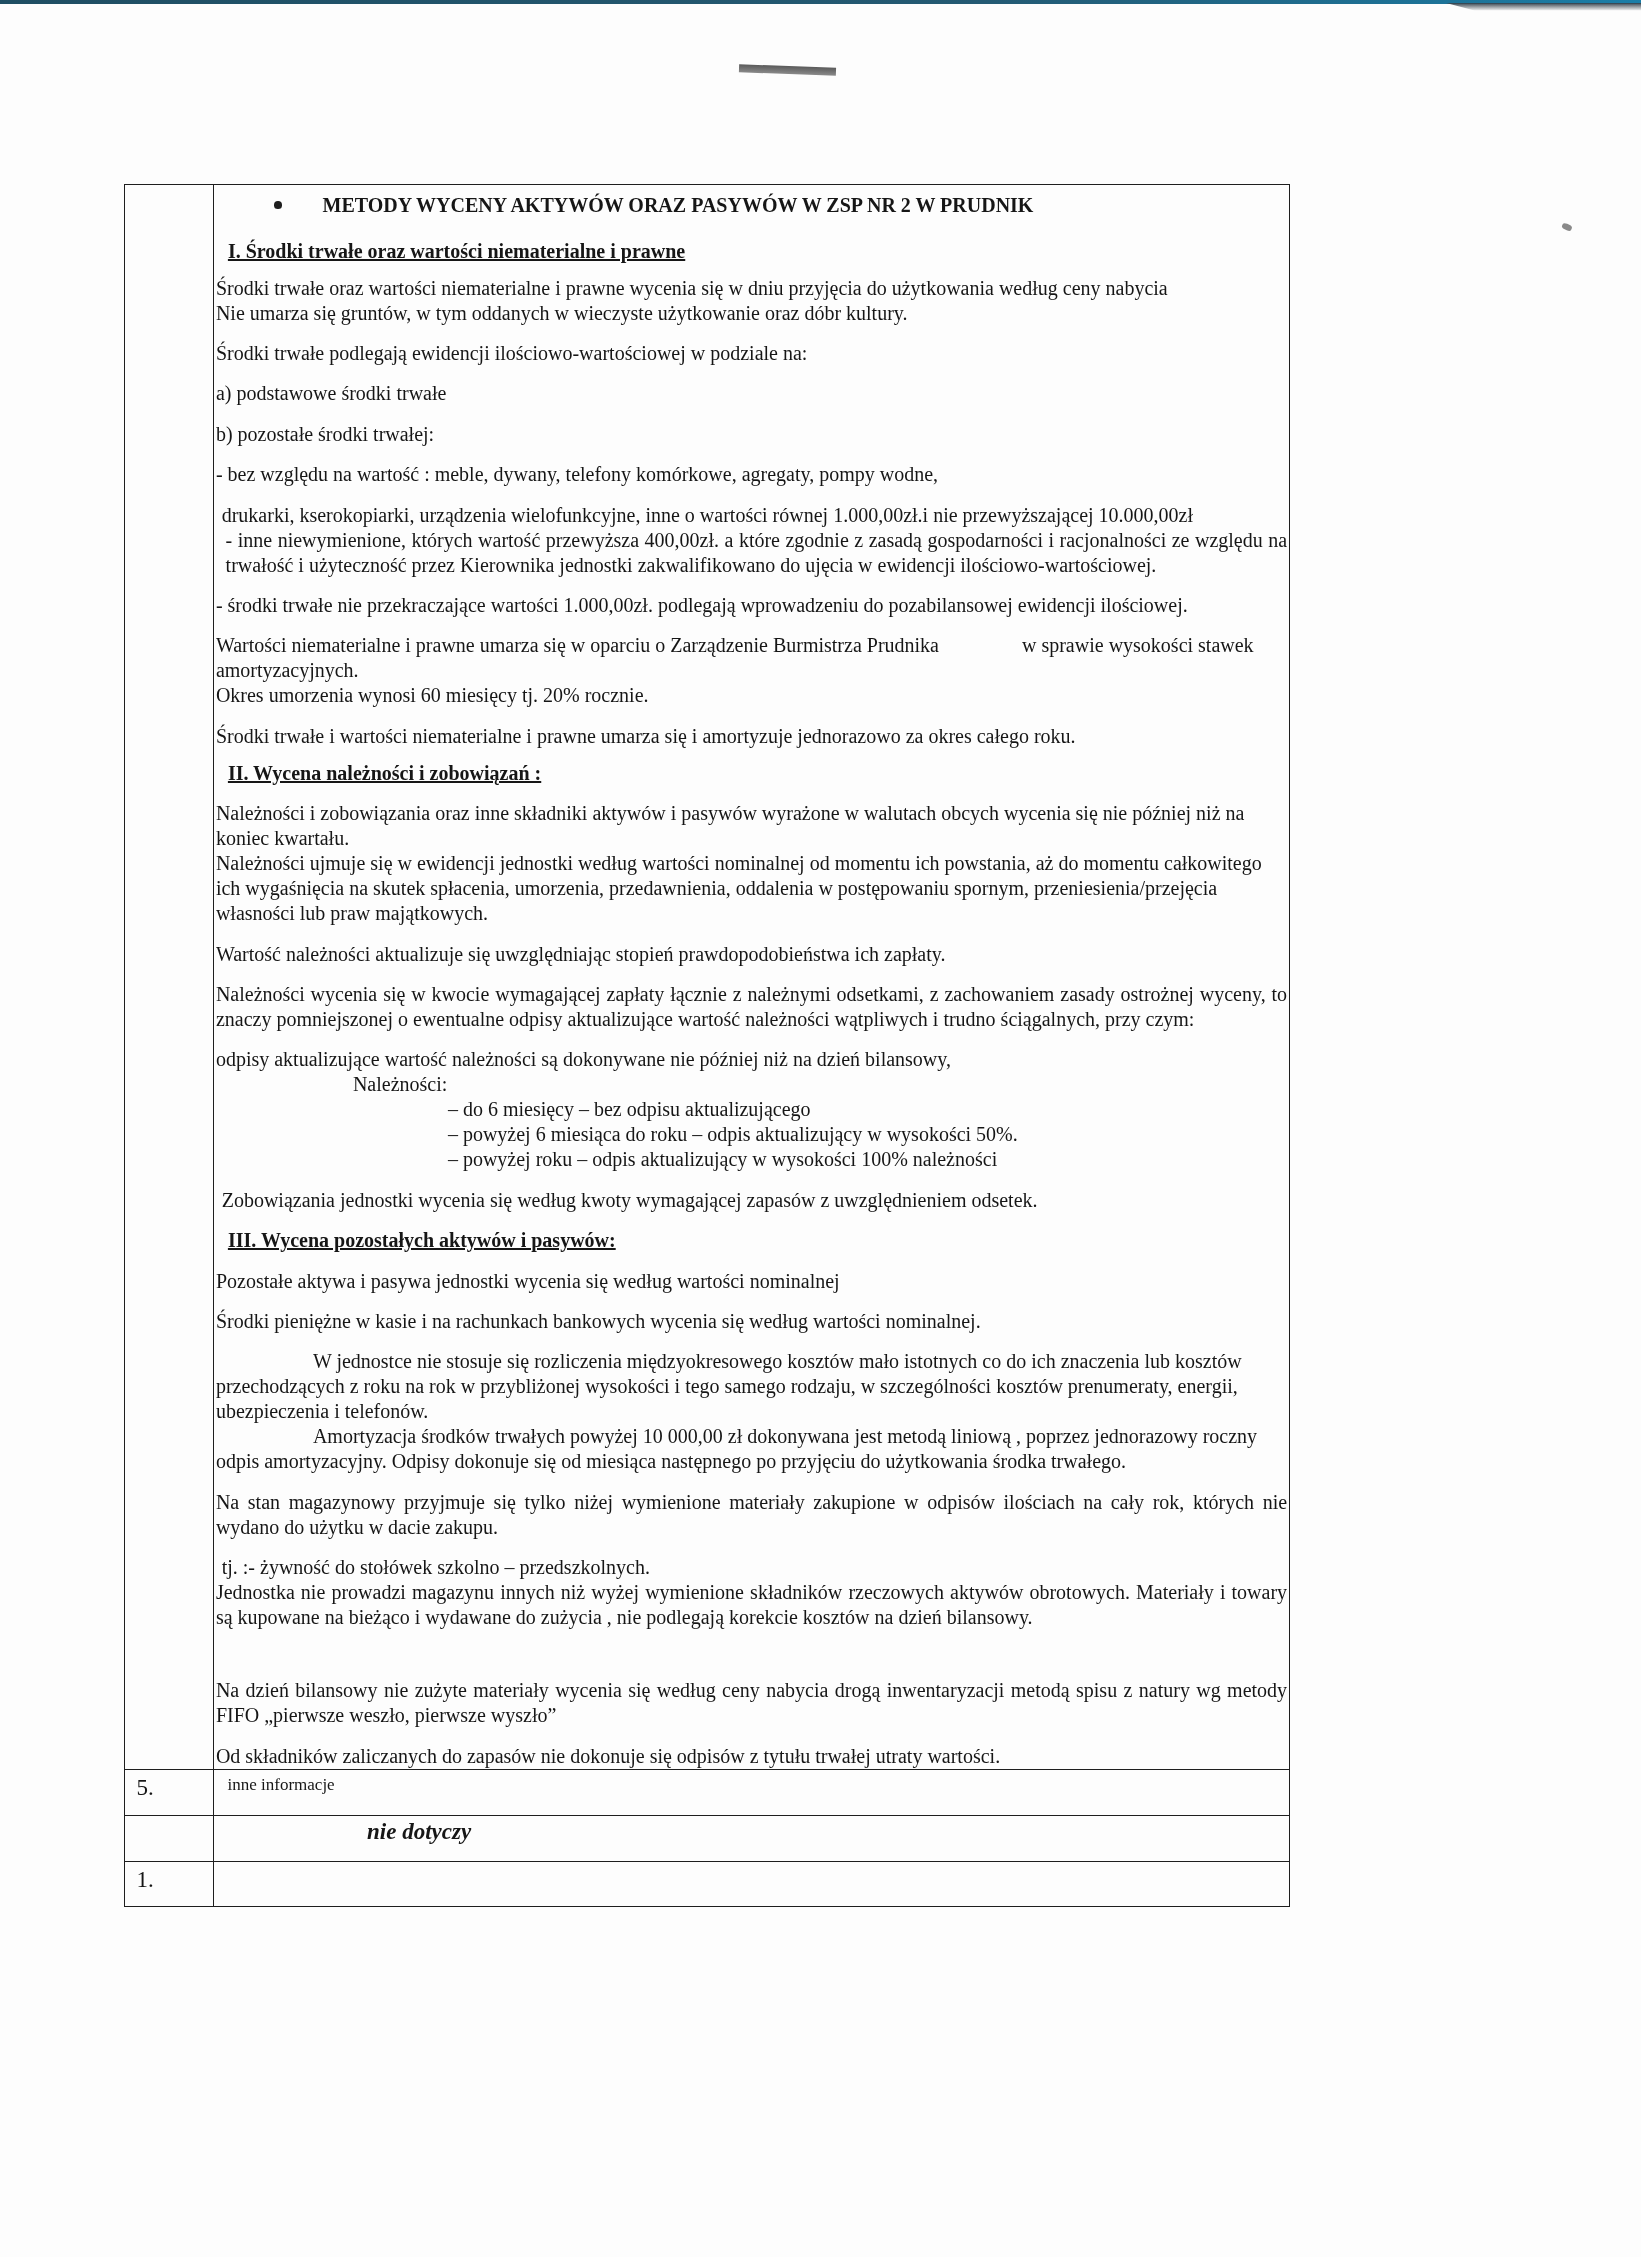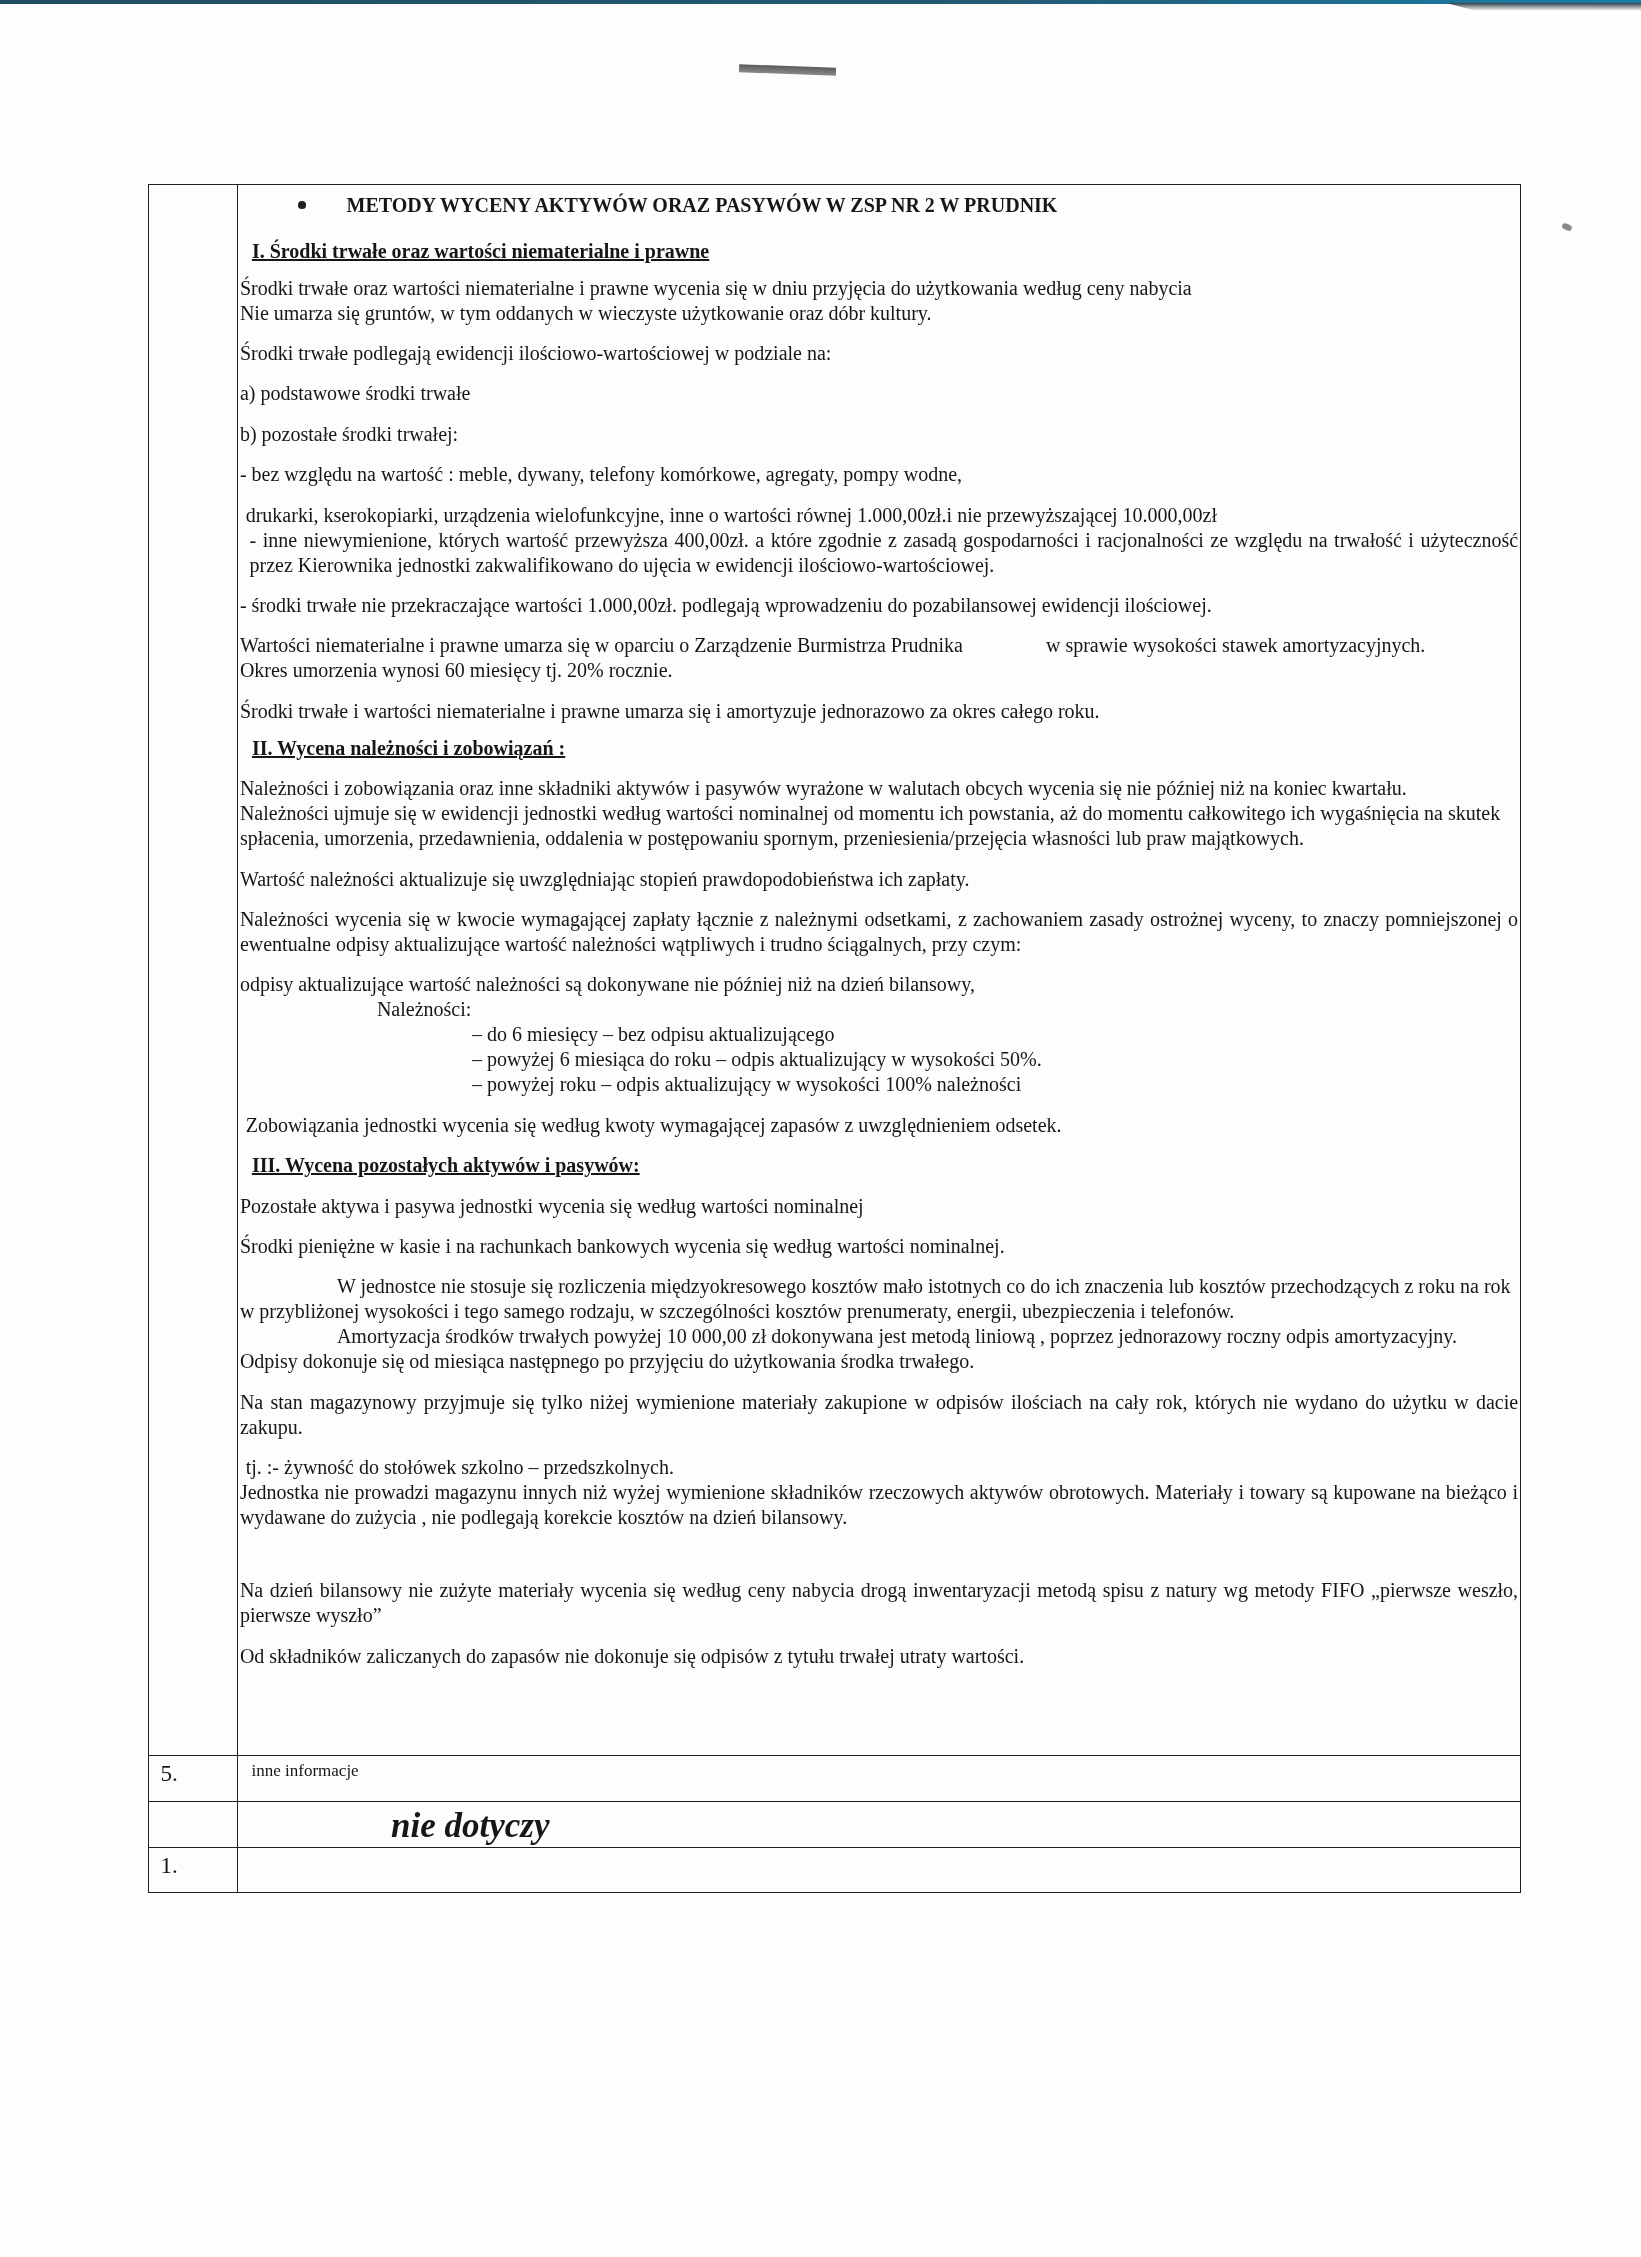--- a/index.html
+++ b/index.html
@@ -19,21 +19,21 @@
     clip-path: polygon(4% 0, 100% 0, 100% 100%, 18% 100%);
   }
   .punch-mark {
     position: absolute; left: 739px; top: 66px; width: 97px; height: 7.7px;
     background: linear-gradient(180deg, #5a5a5a, #8a8a8a);
     transform: rotate(2deg);
   }
   .speck { position: absolute; width: 9.7px; height: 5.8px; background: #8a8a8a; border-radius: 40%; transform: rotate(25deg); }
 
   .doc-table {
-    position: absolute; left: 148px; top: 184px; width: 1373px;
+    position: absolute; left: 124px; top: 184px; width: 1166px;
     border-collapse: collapse; table-layout: fixed;
   }
   .doc-table td { border: 1.9px solid #1e1e1e; vertical-align: top; padding: 0; }
   .col-num { width: 89px; }
   .main-cell {
     height: 1562px; padding: 7.7px 1.9px 0 1.9px !important;
     font-size: 20px; line-height: 25px;
   }
   .main-title {
     font-weight: bold; font-size: 20px; margin: 0 0 13.5px 0;
@@ -49,21 +49,21 @@
   .gap-l { margin-top: 48px; }
   .ind1 { padding-left: 5.8px; }
   .ind-nal { padding-left: 137px; }
   .ind-dash { padding-left: 232px; }
   .ind-para { text-indent: 97px; }
   .just { text-align: justify; text-align-last: left; }
   .gap-inline { display: inline-block; width: 83px; }
 
   .row-num { font-size: 23px; padding: 5.8px 0 0 11.6px !important; height: 39px; }
   .row-text { font-size: 17px; padding: 5.8px 0 0 13.5px !important; }
-  .row-italic { font-size: 35px; font-style: italic; font-weight: bold; padding: 3.9px 0 0 153px !important; height: 39px; margin-top: 12px; }
+  .row-italic { font-size: 23px; font-style: italic; font-weight: bold; padding: 3.9px 0 0 153px !important; height: 39px; margin-top: 12px; }
   .row-bold { font-size: 24px; font-weight: bold; }
   .row-h { height: 46px; }
   .row-last { height: 42px; }
 </style>
 </head>
 <body>
 
 <div class="scan-edge-top"></div>
 <div class="scan-shadow"></div>
 <div class="punch-mark"></div>

